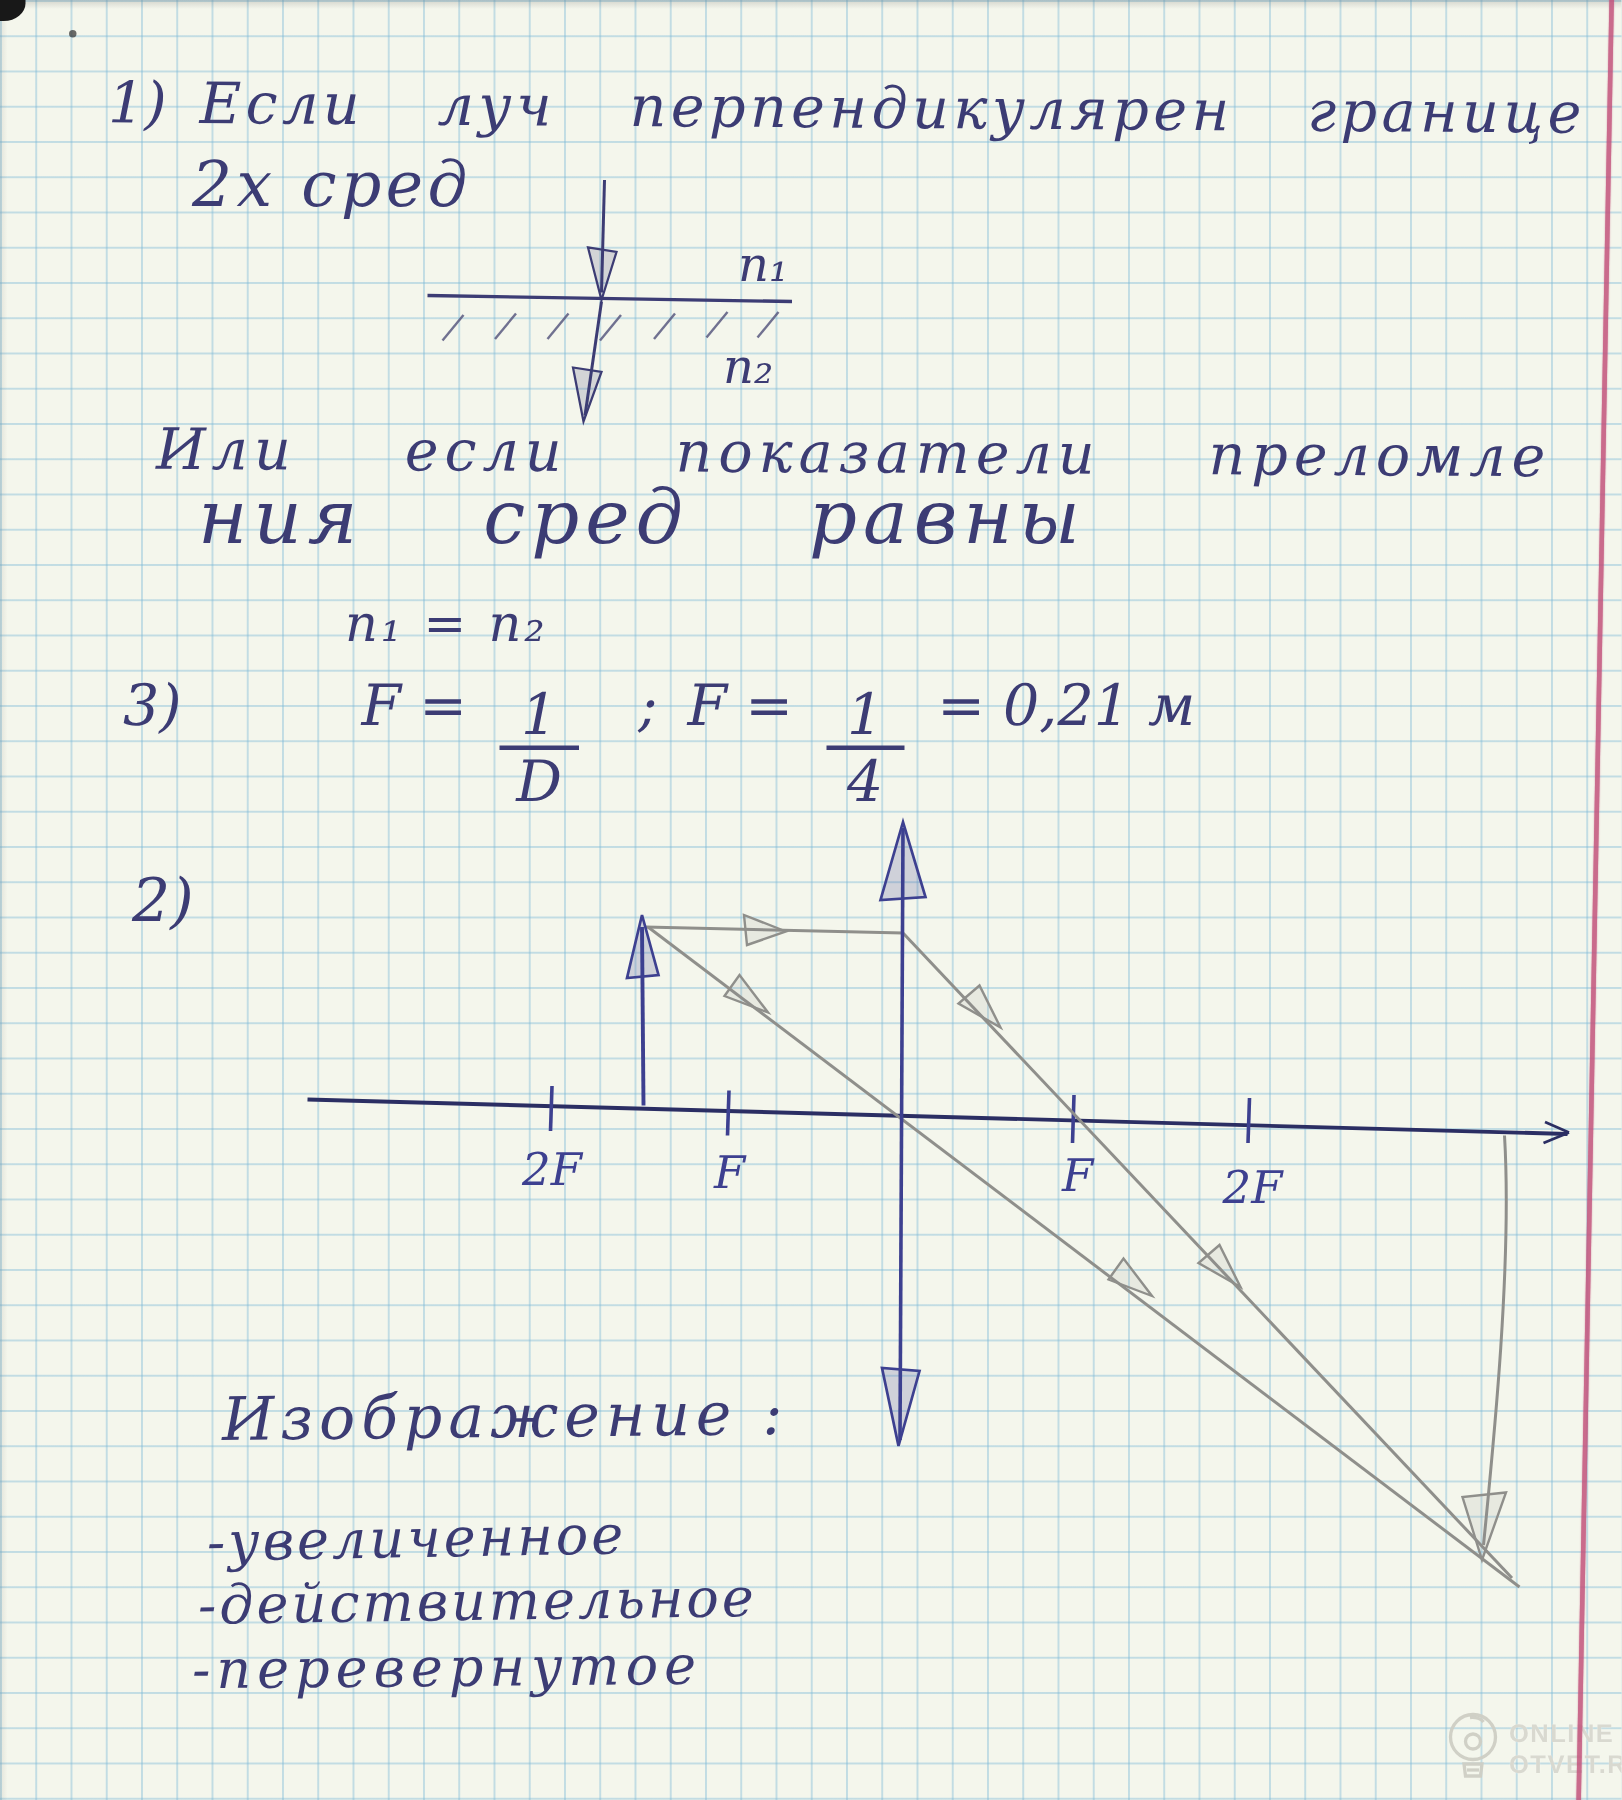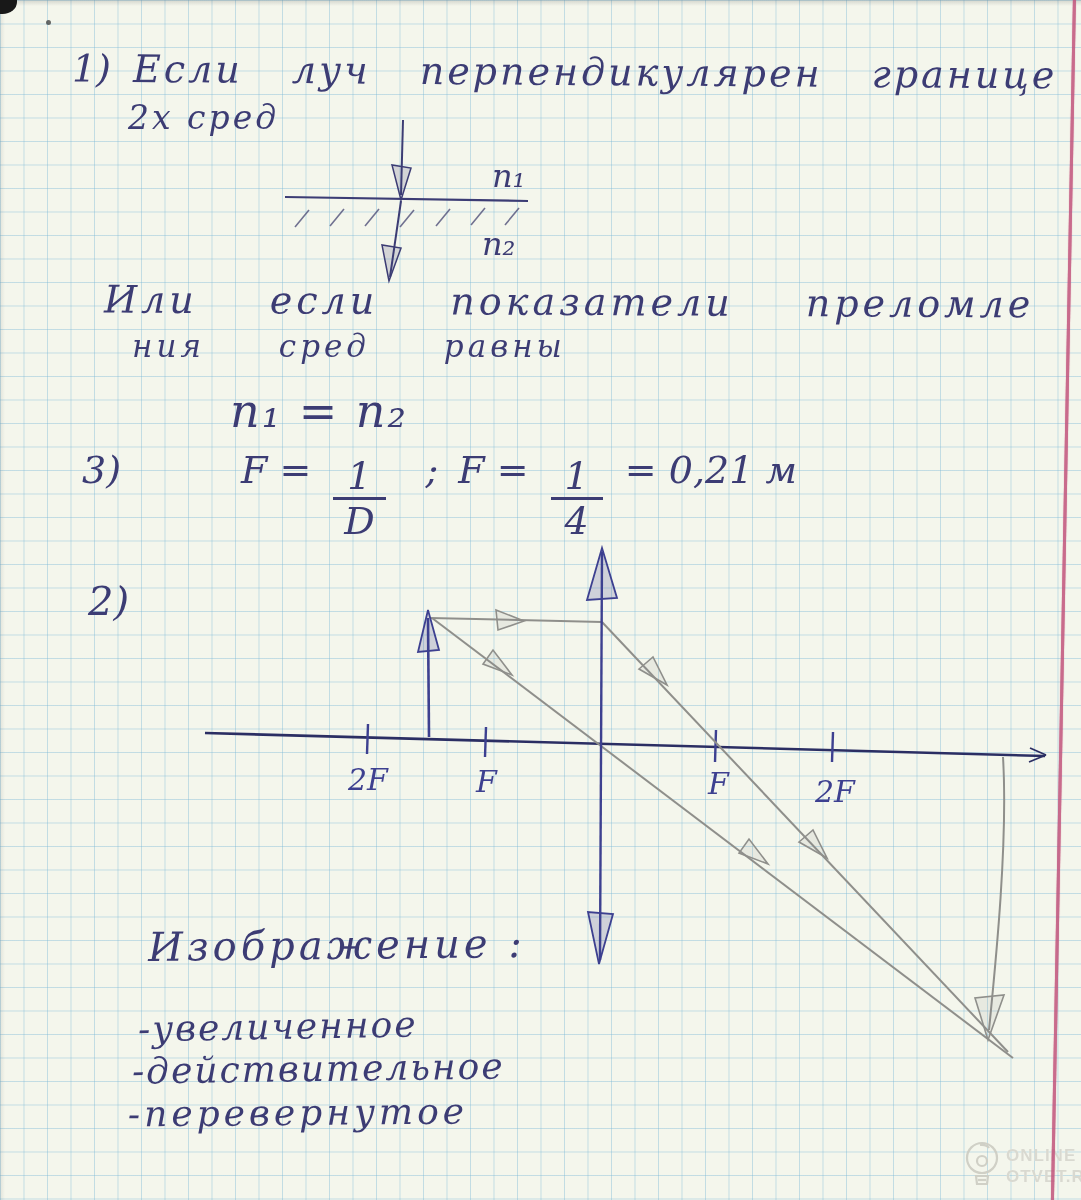--- a/index.html
+++ b/index.html
@@ -17,24 +17,24 @@
   .edge-left{position:absolute;left:0;top:0;width:5px;height:100%;
     background:linear-gradient(to right, rgba(60,60,60,0.10), transparent);}
   .corner-mark{position:absolute;left:0;top:0;width:17px;height:14px;
     background:#181818;border-radius:0 0 85% 0;}
   .speck{position:absolute;left:46px;top:20px;width:5px;height:5px;border-radius:50%;
     background:#3a3a3a;opacity:.75;}
   .hw{position:absolute;color:#3c3c74;font-style:italic;white-space:nowrap;}
   .row{display:flex;align-items:baseline;}
   .l1{left:72px;top:50px;font-size:38px;letter-spacing:3px;word-spacing:34px;transform:rotate(.4deg);}
   .l1 .numb{margin-right:22px;letter-spacing:0;}
-  .l2{left:128px;top:98px;font-size:33px;letter-spacing:3px;}
+  .l2{left:128px;top:98px;font-size:42px;letter-spacing:3px;}
   .l3{left:104px;top:280px;font-size:38px;letter-spacing:4px;word-spacing:56px;transform:rotate(.3deg);}
-  .l4{left:132px;top:328px;font-size:31px;letter-spacing:4px;word-spacing:60px;}
-  .l5{left:230px;top:384px;font-size:46px;letter-spacing:2px;}
+  .l4{left:132px;top:316px;font-size:50px;letter-spacing:4px;word-spacing:60px;}
+  .l5{left:230px;top:396px;font-size:34px;letter-spacing:2px;}
   .l7{left:88px;top:578px;font-size:40px;}
   .l8{left:148px;top:922px;font-size:40px;letter-spacing:4px;transform:rotate(-.6deg);}
   .li0{left:138px;top:1006px;font-size:36px;letter-spacing:2px;transform:rotate(-1deg);}
   .li1{left:132px;top:1048px;font-size:36px;letter-spacing:2px;transform:rotate(-.8deg);}
   .li2{left:128px;top:1092px;font-size:36px;letter-spacing:4px;transform:rotate(-.5deg);}
   .fline{left:82px;top:448px;font-size:38px;}
   .fline .numb{margin-right:110px;}
   .fline .piece{margin:0 10px;}
   .frac{display:inline-flex;flex-direction:column;align-items:center;vertical-align:middle;margin:0 12px;transform:translateY(6px);}
   .frac .fnum{padding:0 14px 2px 14px;border-bottom:3px solid #3c3c74;line-height:1.0;}

